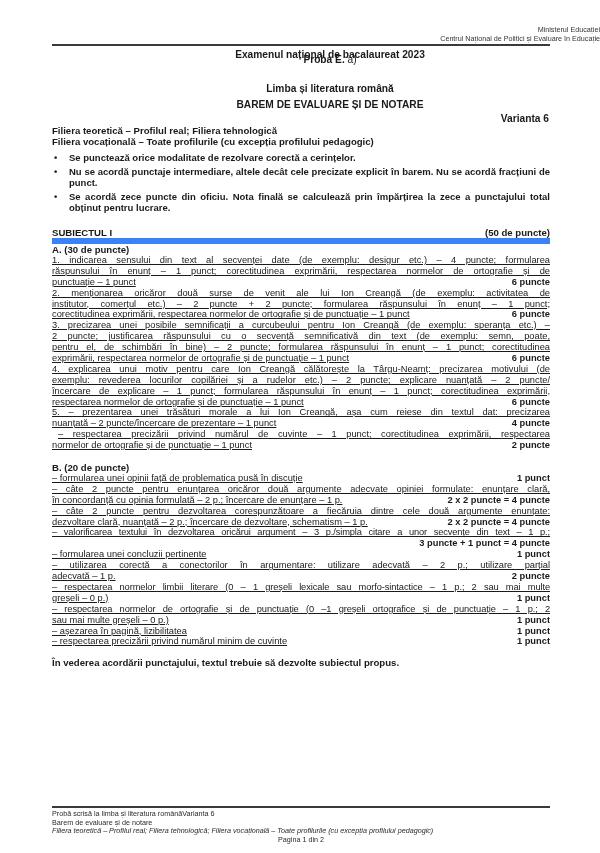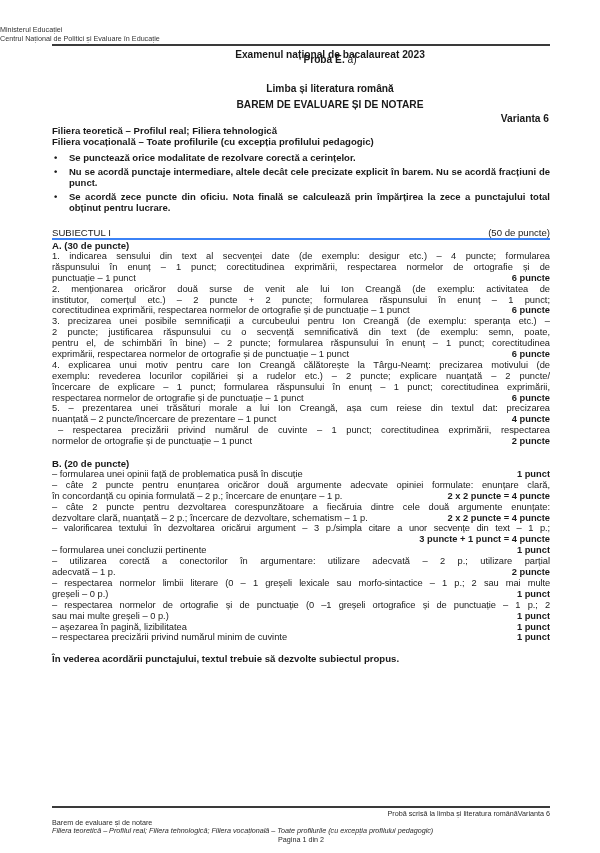--- a/index.html
+++ b/index.html
@@ -1,32 +1,32 @@
 <!DOCTYPE html>
 <html><head>
 <meta charset="utf-8">
 <style>
   html, body { margin: 0; padding: 0; background: #ffffff; }
   body { width: 600px; height: 853px; position: relative; overflow: hidden;
          font-family: "Liberation Sans", "DejaVu Sans", sans-serif; color: #1a1a1a; }
   .page { position: absolute; left: 0; top: 0; width: 600px; height: 853px; }
-  .hdr-small { position: absolute; left: 0; width: 600px; text-align: left; font-size: 7.2px; line-height: 8px; color: #333; }
+  .hdr-small { position: absolute; left: 0; width: 600px; text-align: right; font-size: 7.2px; line-height: 8px; color: #333; }
   .rule { position: absolute; left: 52px; width: 498px; background: #3a3a3a; }
   .center { position: absolute; left: 0; width: 600px; text-align: center; font-weight: bold; font-size: 10.2px; line-height: 12px; padding-left: 30px; }
   .right { position: absolute; right: 51px; font-weight: bold; font-size: 10.2px; }
   .body { position: absolute; left: 52px; width: 498px; font-size: 9.3px; line-height: 10.9px; }
   .it { font-weight: bold; }
-  .line { position: relative; display: block; white-space: nowrap; height: 10.9px; }
+  .line { position: relative; display: block; white-space: nowrap; height: 10.9px; text-decoration: underline; }
   .just { text-align: justify; text-align-last: justify; white-space: normal; }
   .pts { position: absolute; right: 0; top: 0; font-weight: bold; }
   .b { font-weight: bold; }
   ul.rules { margin: 0; padding: 0; list-style: none; font-weight: bold; font-size: 9.5px; line-height: 11px; }
   ul.rules li { position: relative; padding-left: 17px; }
   ul.rules li .bul { position: absolute; left: 2px; top: 0; }
-  .subj { display: flex; justify-content: space-between; font-weight: normal; font-size: 9.6px; border-bottom: 2px solid #3b82f6; height: 11px; line-height: 11px; }
+  .subj { display: flex; justify-content: space-between; font-weight: bold; font-size: 9.6px; border-bottom: 6px solid #3b82f6; height: 11px; line-height: 11px; }
   .sec { font-weight: bold; font-size: 9.6px; line-height: 11px; }
   .footer { position: absolute; left: 52px; width: 498px; font-size: 7.2px; line-height: 8.6px; color: #2a2a2a; }
   .em { font-style: italic; }
 </style>
 </head>
 <body>
 
 <div class="page">
 
   <div class="hdr-small" style="top:26px;">Ministerul Educației</div>
@@ -141,21 +141,21 @@
         <span class="line"><span>– respectarea precizării privind numărul minim de cuvinte</span><span class="pts">1 punct</span></span>
       </div>
     </div>
 
     <div style="height:10px;"></div>
     <div class="b" style="font-size:9.6px;line-height:11px;">În vederea acordării punctajului, textul trebuie să dezvolte subiectul propus.</div>
   </div>
 
   <div class="rule" style="top:806px;height:1.5px;"></div>
   <div class="footer" style="top:810px;">
-    <div style="display:flex;justify-content:flex-end;">
+    <div style="display:flex;justify-content:flex-start;">
       <span>Probă scrisă la limba și literatura română</span>
       <span>Varianta 6</span>
     </div>
     <div>Barem de evaluare și de notare</div>
     <div class="em">Filiera teoretică – Profilul real; Filiera tehnologică; Filiera vocațională – Toate profilurile (cu excepția profilului pedagogic)</div>
     <div style="text-align:center;">Pagina 1 din 2</div>
   </div>
 
 </div>
 

